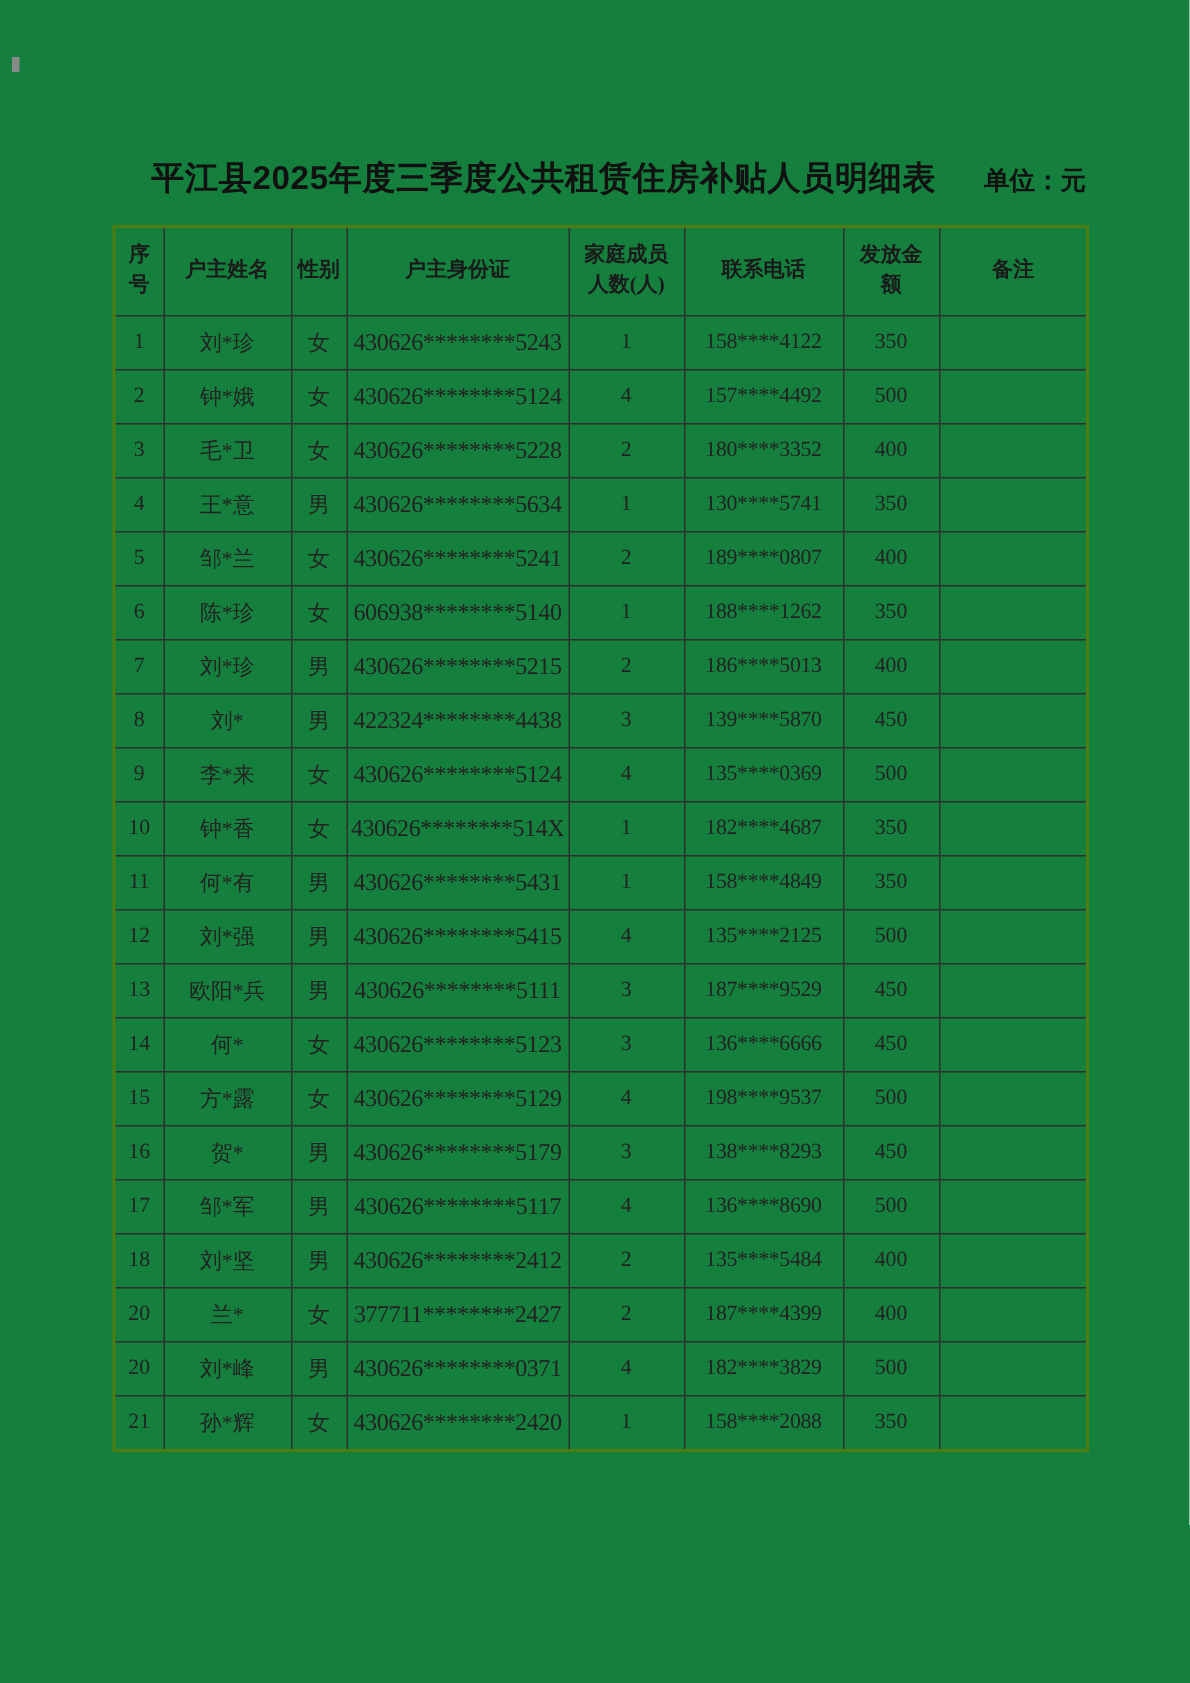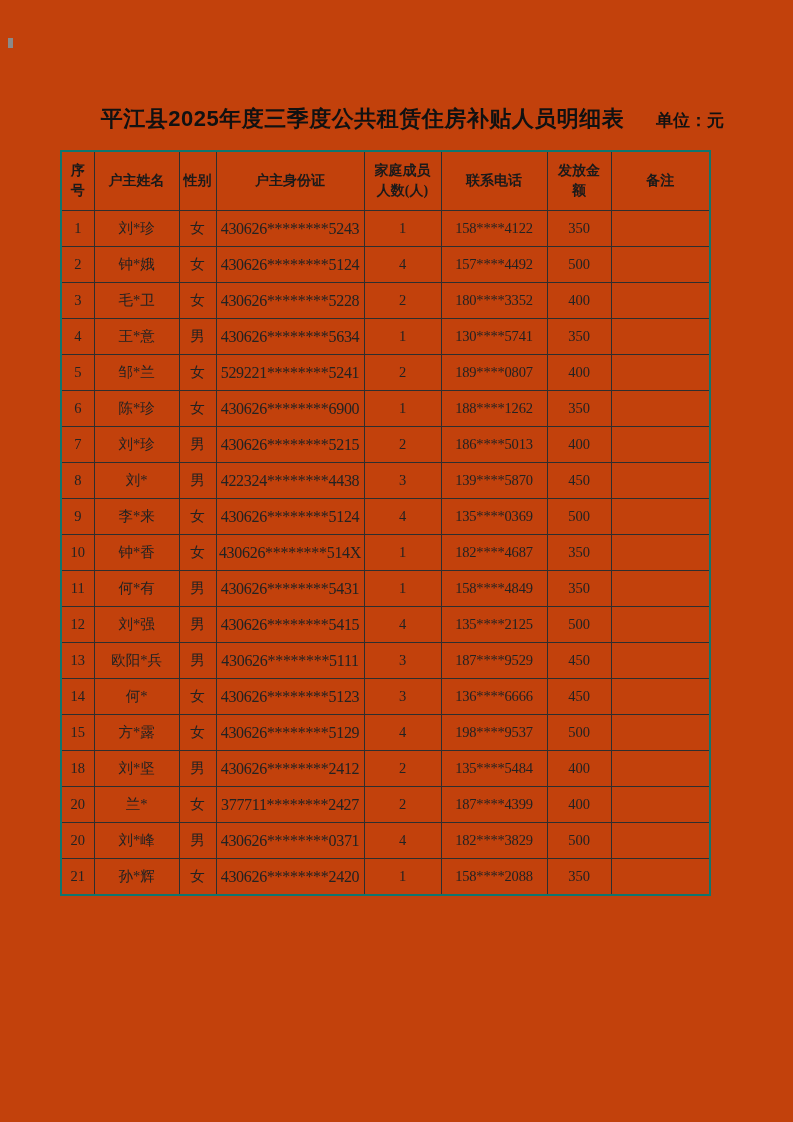--- a/index.html
+++ b/index.html
@@ -10,21 +10,21 @@
   body {
     width: 793px;
     height: 1122px;
     font-family: "Liberation Serif", "DejaVu Serif", serif;
     color: #1f1f1f;
   }
   .page {
     position: relative;
     width: 793px;
     height: 1122px;
-    background: #c2410c;
+    background: #15803d;
     overflow: hidden;
   }
   .scan-artifact {
     position: absolute;
     left: 8px;
     top: 38px;
     width: 5px;
     height: 10px;
     background: #8a8a8a;
   }
@@ -52,25 +52,25 @@
     font-weight: bold;
     font-size: 17px;
     white-space: nowrap;
     padding-left: 6px;
     color: #111111;
     text-align: center;
   }
   table.subsidy-table {
     position: absolute;
     top: 150px;
-    left: 60px;
+    left: 75px;
     width: 649px;
     border-collapse: collapse;
     table-layout: fixed;
-    border: 2px solid #0f766e;
+    border: 2px solid #4d7c0f;
   }
   .subsidy-table th,
   .subsidy-table td {
     border: 1px solid #2e2e2e;
     text-align: center;
     vertical-align: middle;
     overflow: hidden;
   }
   .subsidy-table th {
     height: 54px;
@@ -168,31 +168,31 @@
           <td data-name="cell-id-number">430626********5634</td>
           <td data-name="cell-family-members">1</td>
           <td data-name="cell-phone">130****5741</td>
           <td data-name="cell-amount">350</td>
           <td data-name="cell-remark"></td>
         </tr>
         <tr data-name="table-row">
           <td data-name="cell-serial">5</td>
           <td data-name="cell-name">邹*兰</td>
           <td data-name="cell-gender">女</td>
-          <td data-name="cell-id-number">529221********5241</td>
+          <td data-name="cell-id-number">430626********5241</td>
           <td data-name="cell-family-members">2</td>
           <td data-name="cell-phone">189****0807</td>
           <td data-name="cell-amount">400</td>
           <td data-name="cell-remark"></td>
         </tr>
         <tr data-name="table-row">
           <td data-name="cell-serial">6</td>
           <td data-name="cell-name">陈*珍</td>
           <td data-name="cell-gender">女</td>
-          <td data-name="cell-id-number">430626********6900</td>
+          <td data-name="cell-id-number">606938********5140</td>
           <td data-name="cell-family-members">1</td>
           <td data-name="cell-phone">188****1262</td>
           <td data-name="cell-amount">350</td>
           <td data-name="cell-remark"></td>
         </tr>
         <tr data-name="table-row">
           <td data-name="cell-serial">7</td>
           <td data-name="cell-name">刘*珍</td>
           <td data-name="cell-gender">男</td>
           <td data-name="cell-id-number">430626********5215</td>
@@ -275,20 +275,40 @@
           <td data-name="cell-serial">15</td>
           <td data-name="cell-name">方*露</td>
           <td data-name="cell-gender">女</td>
           <td data-name="cell-id-number">430626********5129</td>
           <td data-name="cell-family-members">4</td>
           <td data-name="cell-phone">198****9537</td>
           <td data-name="cell-amount">500</td>
           <td data-name="cell-remark"></td>
         </tr>
         <tr data-name="table-row">
+          <td data-name="cell-serial">16</td>
+          <td data-name="cell-name">贺*</td>
+          <td data-name="cell-gender">男</td>
+          <td data-name="cell-id-number">430626********5179</td>
+          <td data-name="cell-family-members">3</td>
+          <td data-name="cell-phone">138****8293</td>
+          <td data-name="cell-amount">450</td>
+          <td data-name="cell-remark"></td>
+        </tr>
+        <tr data-name="table-row">
+          <td data-name="cell-serial">17</td>
+          <td data-name="cell-name">邹*军</td>
+          <td data-name="cell-gender">男</td>
+          <td data-name="cell-id-number">430626********5117</td>
+          <td data-name="cell-family-members">4</td>
+          <td data-name="cell-phone">136****8690</td>
+          <td data-name="cell-amount">500</td>
+          <td data-name="cell-remark"></td>
+        </tr>
+        <tr data-name="table-row">
           <td data-name="cell-serial">18</td>
           <td data-name="cell-name">刘*坚</td>
           <td data-name="cell-gender">男</td>
           <td data-name="cell-id-number">430626********2412</td>
           <td data-name="cell-family-members">2</td>
           <td data-name="cell-phone">135****5484</td>
           <td data-name="cell-amount">400</td>
           <td data-name="cell-remark"></td>
         </tr>
         <tr data-name="table-row">

